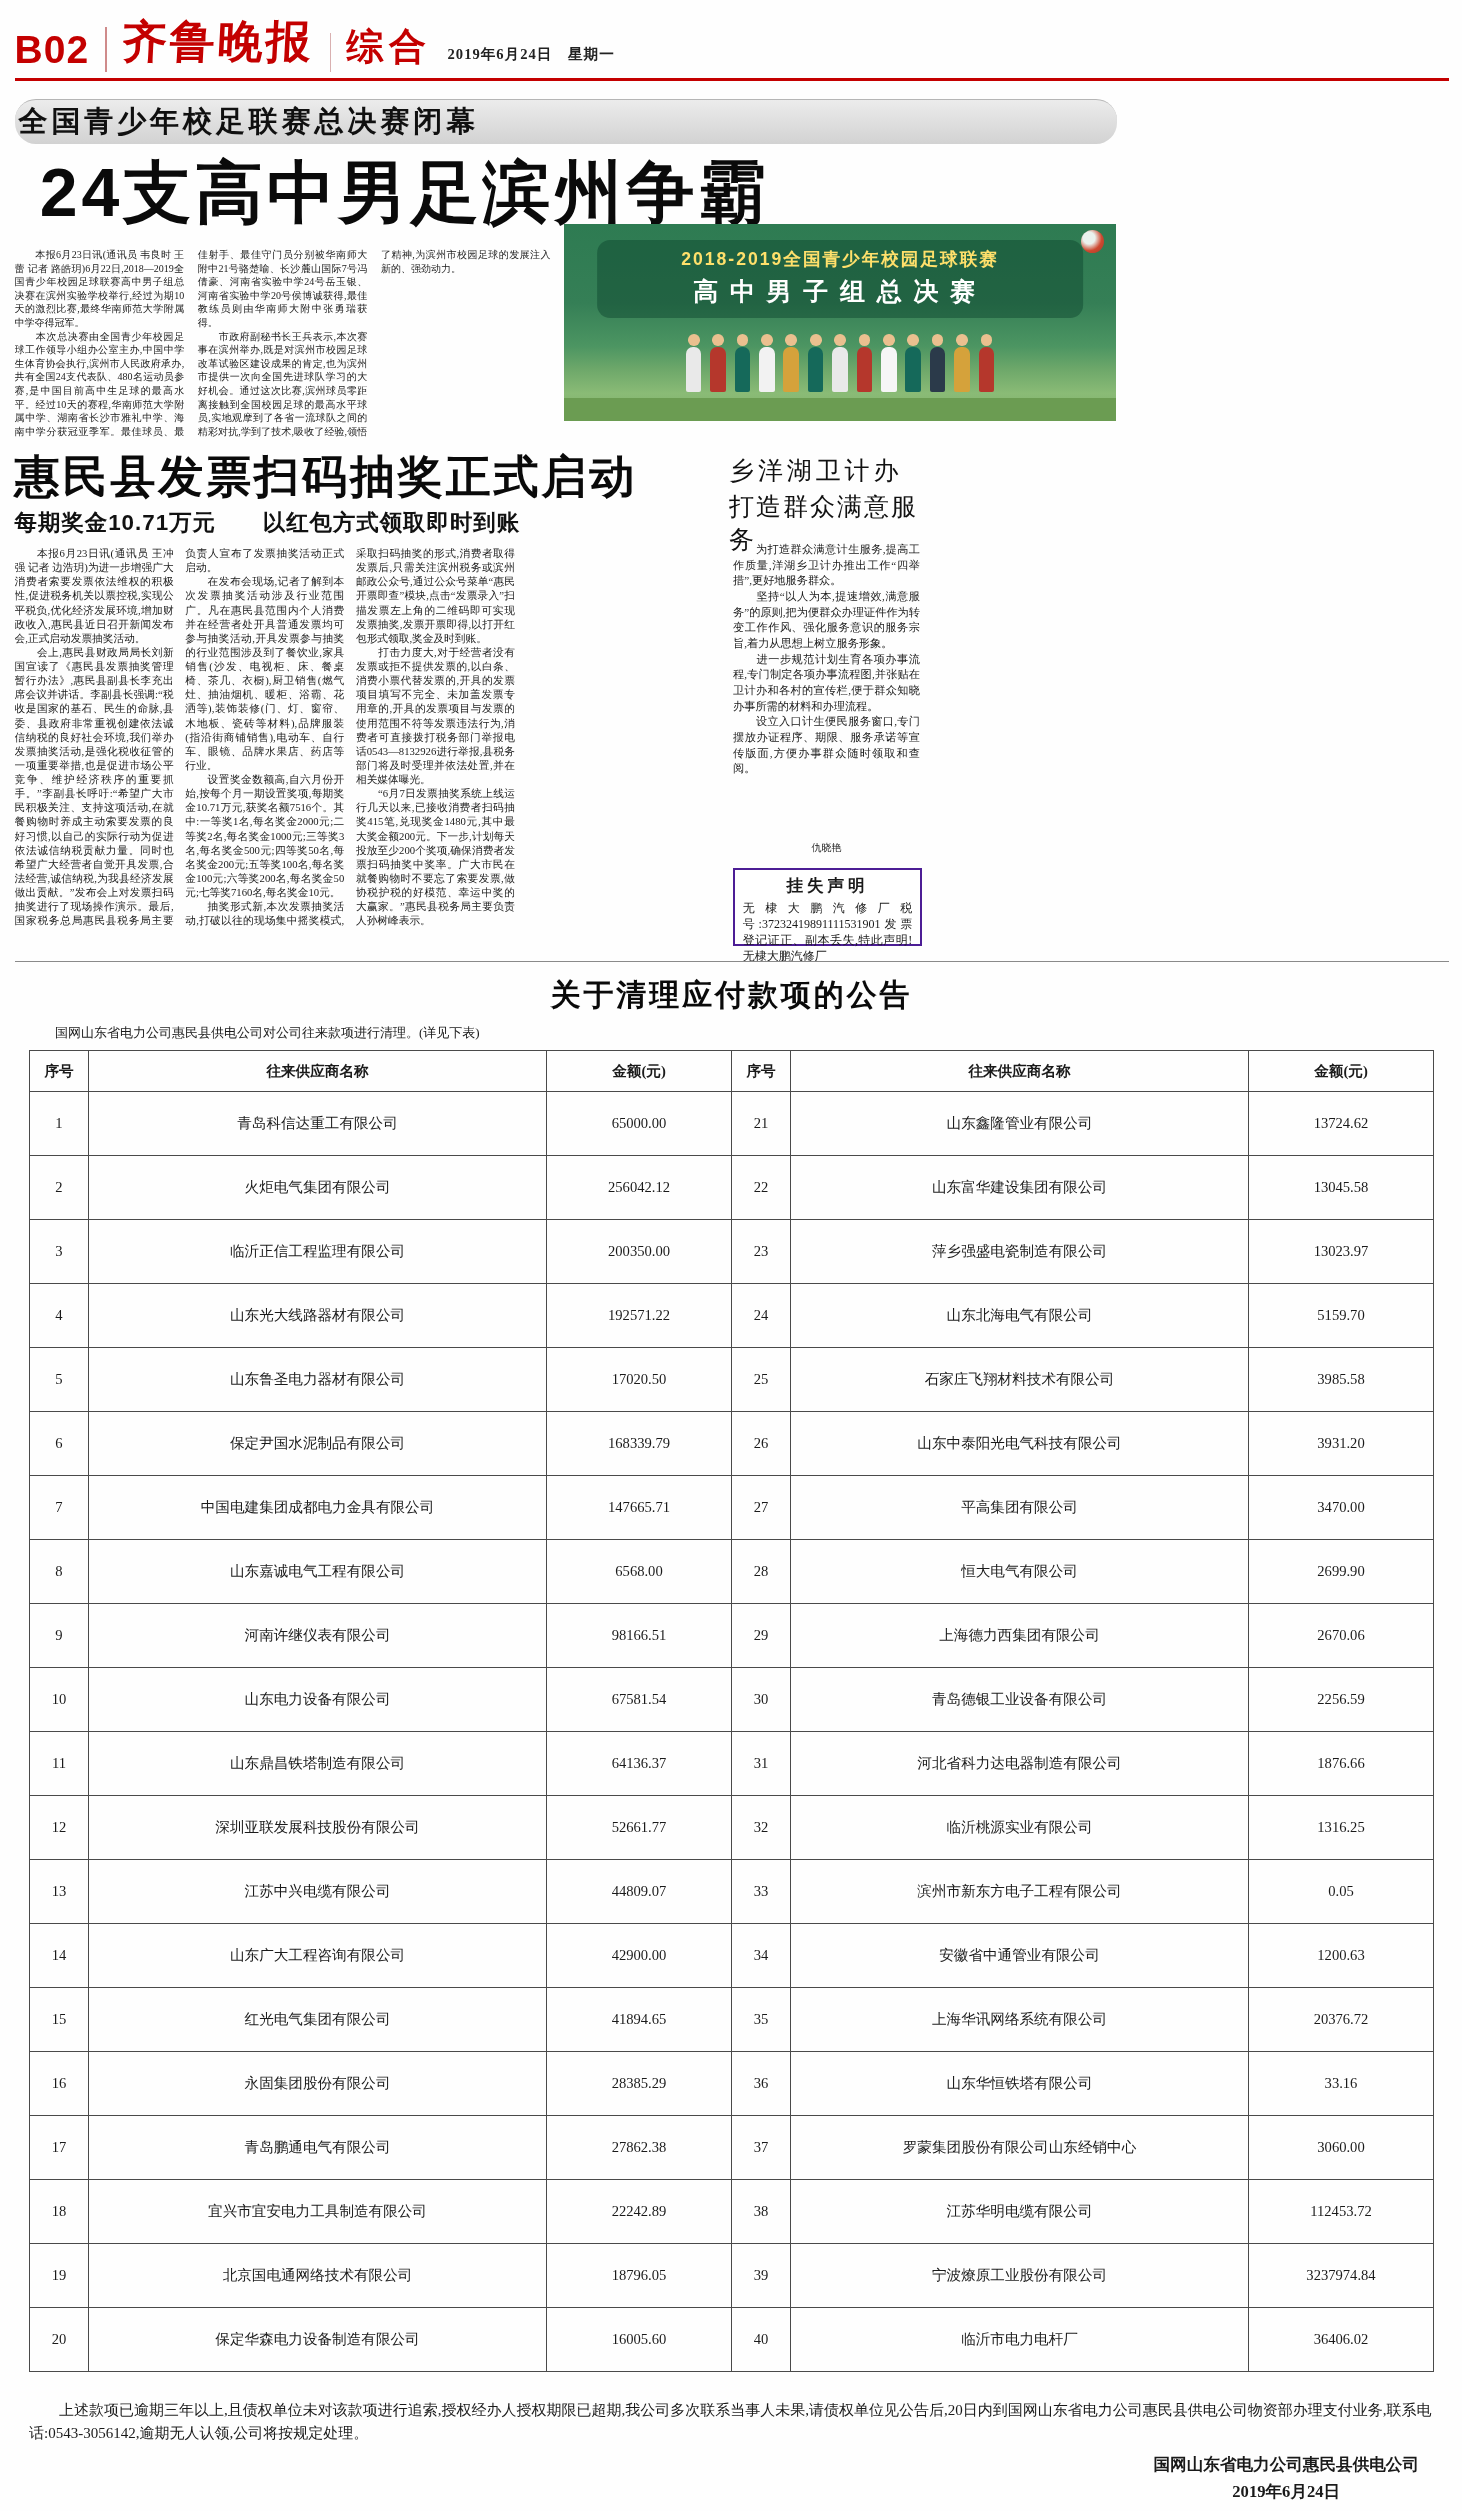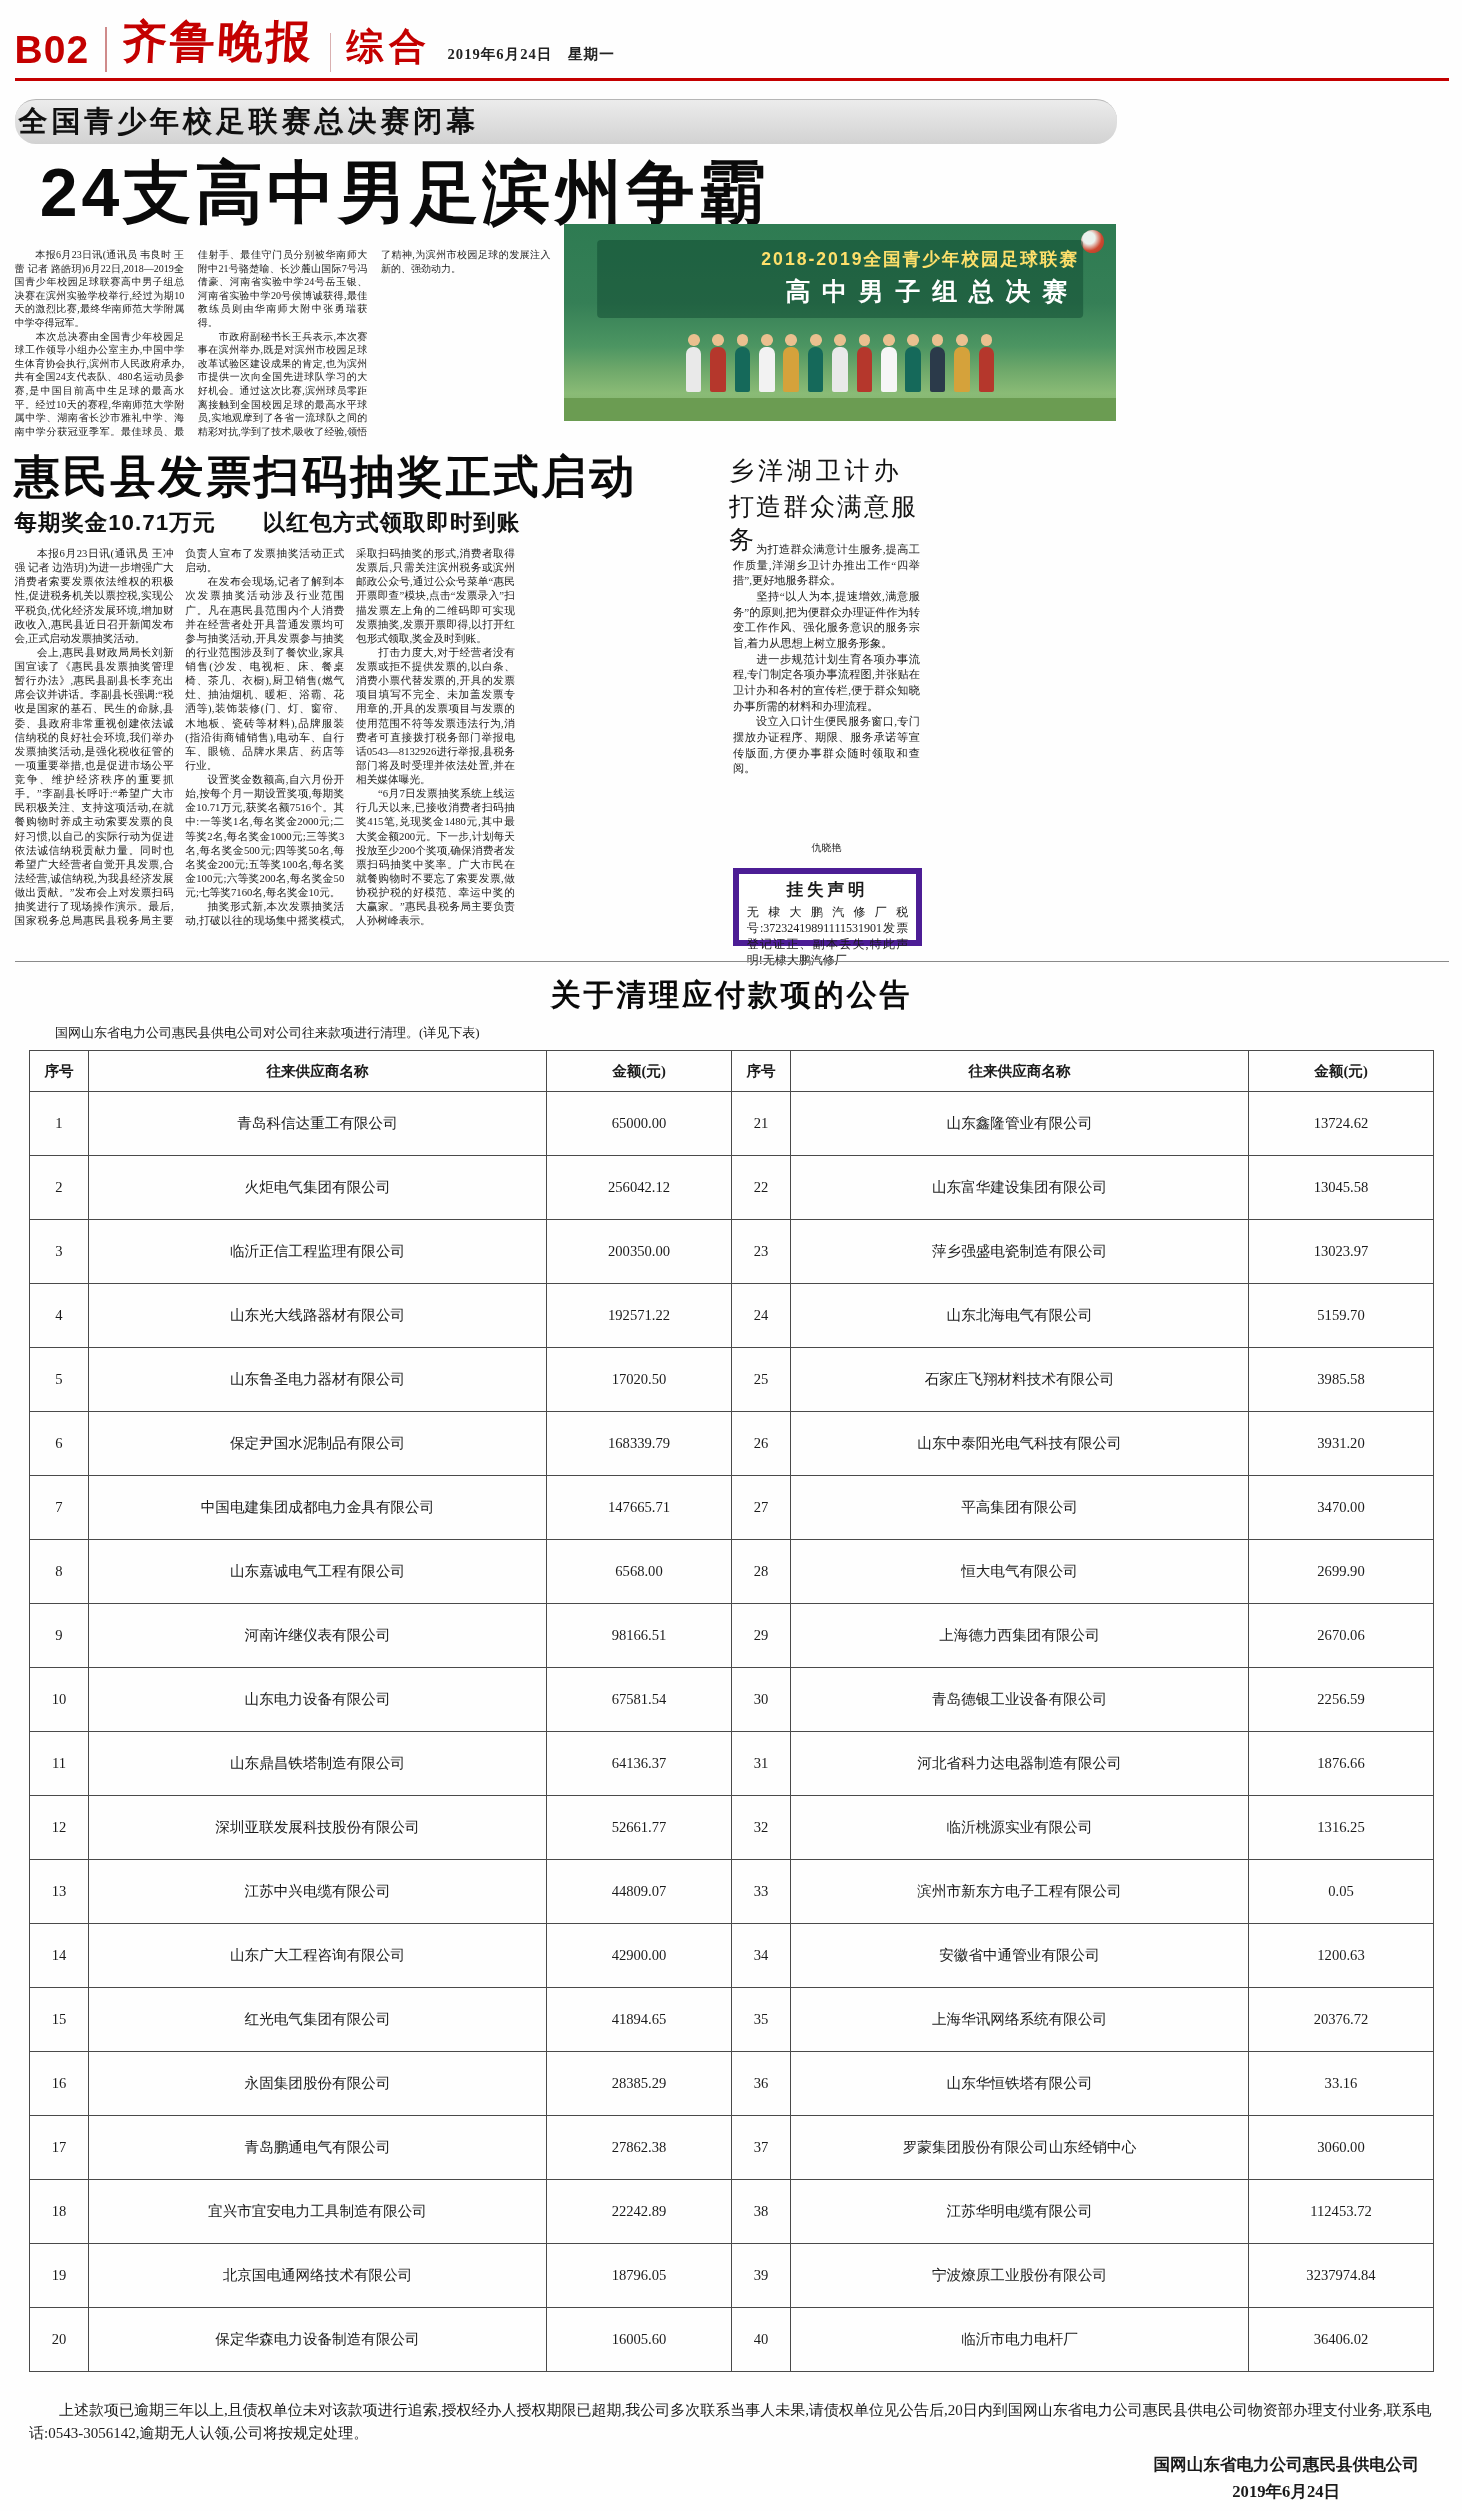--- a/index.html
+++ b/index.html
@@ -27,22 +27,22 @@
   .headline1 { position:absolute; top:148px; left:11.7px; width:1102px;
     font:900 68px "Liberation Sans", sans-serif; letter-spacing:3.9px; color:#0a0a0a; white-space:nowrap;margin-left:28px; }
   .a1-body { position:absolute; top:248px; left:14.6px; width:536px; height:191px;
     column-count:3; column-gap:13.7px; column-fill:auto;
     font-size:10px; line-height:1.36; text-align:justify; white-space:pre-wrap; overflow:hidden; }
 
   
   .photo { position:absolute; top:224px; left:564px; width:552px; height:197px; overflow:hidden;
     background:linear-gradient(180deg,#2e7b52 0%, #357f56 40%, #4c9562 62%, #6ea86a 74%, #8abb76 86%, #7fae66 100%); }
   .photo-banner { position:absolute; top:15.6px; left:50%; transform:translateX(-50%);
-    width:88%; text-align:right; padding:7.8px 3.9px 9.8px;
-    background:rgba(10,66,44,0.45); border-radius:4px; }
+    width:88%; text-align:center; padding:7.8px 3.9px 9.8px;
+    background:rgba(10,66,44,0.45); border-radius:13px; }
   .banner-l1 { color:#ffe06b; font:bold 17.6px "Liberation Sans", sans-serif; letter-spacing:2px; }
   .banner-l2 { color:#ffffff; font:bold 25px "Liberation Sans", sans-serif; letter-spacing:11.7px; margin-top:3.9px; }
   .photo-emblem { position:absolute; top:5.9px; right:11.7px; width:23.4px; height:23.4px; border-radius:50%;
     background:radial-gradient(circle at 35% 35%, #ffffff 0 28%, #e0432c 60%, #a83322 100%); opacity:.9; }
   .photo-people { position:absolute; bottom:29px; left:0; right:0;
     display:flex; justify-content:center; align-items:flex-end; gap:8.8px; }
   .person { width:15.6px; height:45px; border-radius:6.8px 6.8px 2px 2px; position:relative; }
   .person::before { content:""; position:absolute; top:-12.7px; left:2px; width:11.7px; height:11.7px;
     border-radius:50%; background:#eac08f; }
   .photo-stage { position:absolute; bottom:0; left:0; width:100%; height:23.4px; background:#6b9c52; }
@@ -60,21 +60,21 @@
   .side-t1 { position:absolute; top:454px; left:729px; width:195px;
     font:25px "Liberation Serif", serif; letter-spacing:3.9px; color:#111; }
   .side-t2 { position:absolute; top:490px; left:729px; width:215px;
     font:25px "Liberation Serif", serif; letter-spacing:2px; color:#111; }
   .side-body { position:absolute; top:542px; left:733px; width:187px; height:293px;
     font-size:11.2px; line-height:1.4; text-align:justify; white-space:pre-wrap; overflow:hidden; }
   .side-author { position:absolute; top:841px; left:733px; width:187px; text-align:center; font-size:10px; }
 
   
   .ad { position:absolute; top:868px; left:733px; width:189px; height:78px;
-    border:6px solid #4c1d95; padding:4.9px 7.8px; background:#fff; }
+    border:2px solid #4c1d95; padding:4.9px 7.8px; background:#fff; }
   .ad-title { text-align:center; font:bold 16.6px "Liberation Sans", sans-serif; letter-spacing:3.9px; margin-bottom:2.9px; }
   .ad-body { font-size:12px; line-height:1.35; text-align:justify; }
 
   .mid-rule { position:absolute; top:961px; left:14.6px; width:1434px; height:1px; background:#8a8a8a; }
 
   
   .n-title { position:absolute; top:975px; left:0; width:1463px; text-align:center;
     font:bold 30px "Liberation Sans", sans-serif; letter-spacing:2.9px; color:#0a0a0a; }
   .n-intro { position:absolute; top:1024px; left:29px; width:1404px; font-size:13px; white-space:pre-wrap; }
   .n-table { position:absolute; top:1050px; left:29px; width:1404px;

